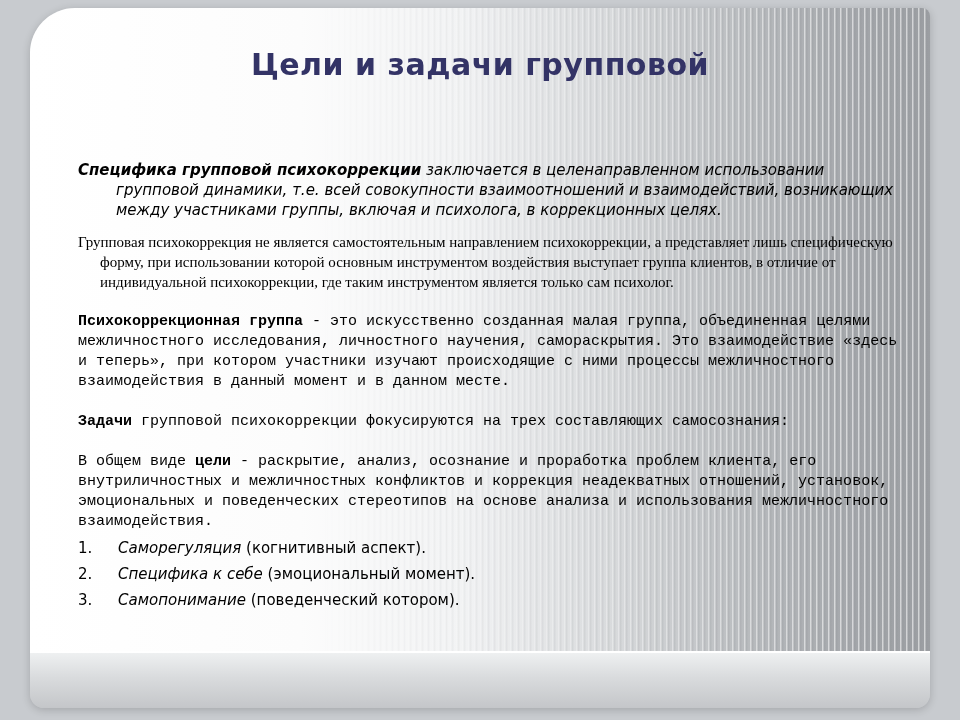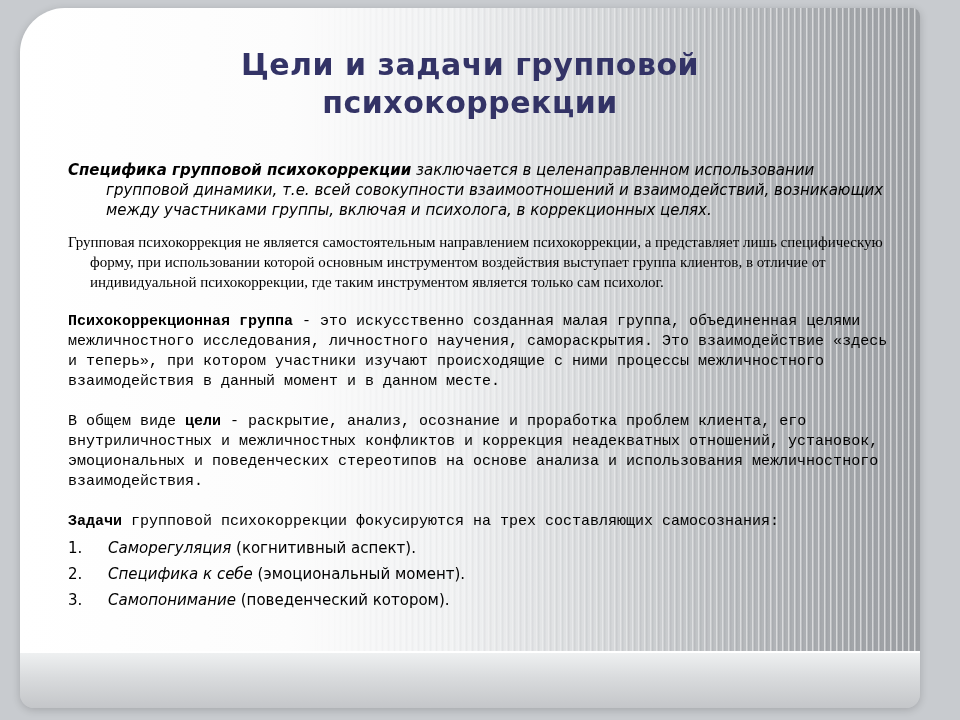--- a/index.html
+++ b/index.html
@@ -8,21 +8,21 @@
   .stage {
     position: relative;
     width: 960px;
     height: 720px;
     background: #c8cbcf;
     overflow: hidden;
   }
 
   .card {
     position: absolute;
-    left: 20px;
+    left: 30px;
     top: 8px;
     width: 900px;
     height: 700px;
     border-radius: 45px 8px 14px 14px;
     overflow: hidden;
     box-shadow: 0 2px 8px rgba(0,0,0,0.18);
   }
 
   .metal {
     position: absolute;
@@ -100,28 +100,27 @@
 </style>
 </head>
 <body>
 
 <div class="stage">
   <div class="card">
     <div class="metal"></div>
     <div class="footer"></div>
     <div class="title" style="color: rgb(51, 51, 102);">
       <div>Цели и задачи групповой</div>
-      <div>психокоррекции</div>
     </div>
     <div class="body-text">
         <div class="para" style="padding-left: 38px; text-indent: -38px;"><span class="b i">Специфика групповой психокоррекции</span><span class="i"> заключается в целенаправленном использовании групповой динамики, т.е. всей совокупности взаимоотношений и взаимодействий, возникающих между участниками группы, включая и психолога, в коррекционных целях.</span></div>
         <div class="para" style="padding-left: 22px; text-indent: -22px; font-family: Liberation Serif, serif;"><span>Групповая психокоррекция не является самостоятельным направлением психокоррекции, а представляет лишь специфическую форму, при использовании которой основным инструментом воздействия выступает группа клиентов, в отличие от индивидуальной психокоррекции, где таким инструментом является только сам психолог.</span></div>
         <div class="para gap"><span class="b">Психокоррекционная группа</span><span> - это искусственно созданная малая группа, объединенная целями межличностного исследования, личностного научения, самораскрытия. Это взаимодействие «здесь и теперь», при котором участники изучают происходящие с ними процессы межличностного взаимодействия в данный момент и в данном месте.</span></div>
+        <div class="para gap"><span class="b">Задачи</span><span> групповой психокоррекции фокусируются на трех составляющих самосознания:</span></div>
         <div class="para gap"><span>В общем виде </span><span class="b">цели </span><span>- раскрытие, анализ, осознание и проработка проблем клиента, его внутриличностных и межличностных конфликтов и коррекция неадекватных отношений, установок, эмоциональных и поведенческих стереотипов на основе анализа и использования межличностного взаимодействия.</span></div>
-        <div class="para gap"><span class="b">Задачи</span><span> групповой психокоррекции фокусируются на трех составляющих самосознания:</span></div>
         <div class="li-block">
           <span class="li-num">1.</span>
           <span class="li-content"><span class="i">Саморегуляция</span><span> (когнитивный аспект).</span></span>
         </div>
         <div class="li-block">
           <span class="li-num">2.</span>
           <span class="li-content"><span class="i">Специфика к себе</span><span> (эмоциональный момент).</span></span>
         </div>
         <div class="li-block">
           <span class="li-num">3.</span>

